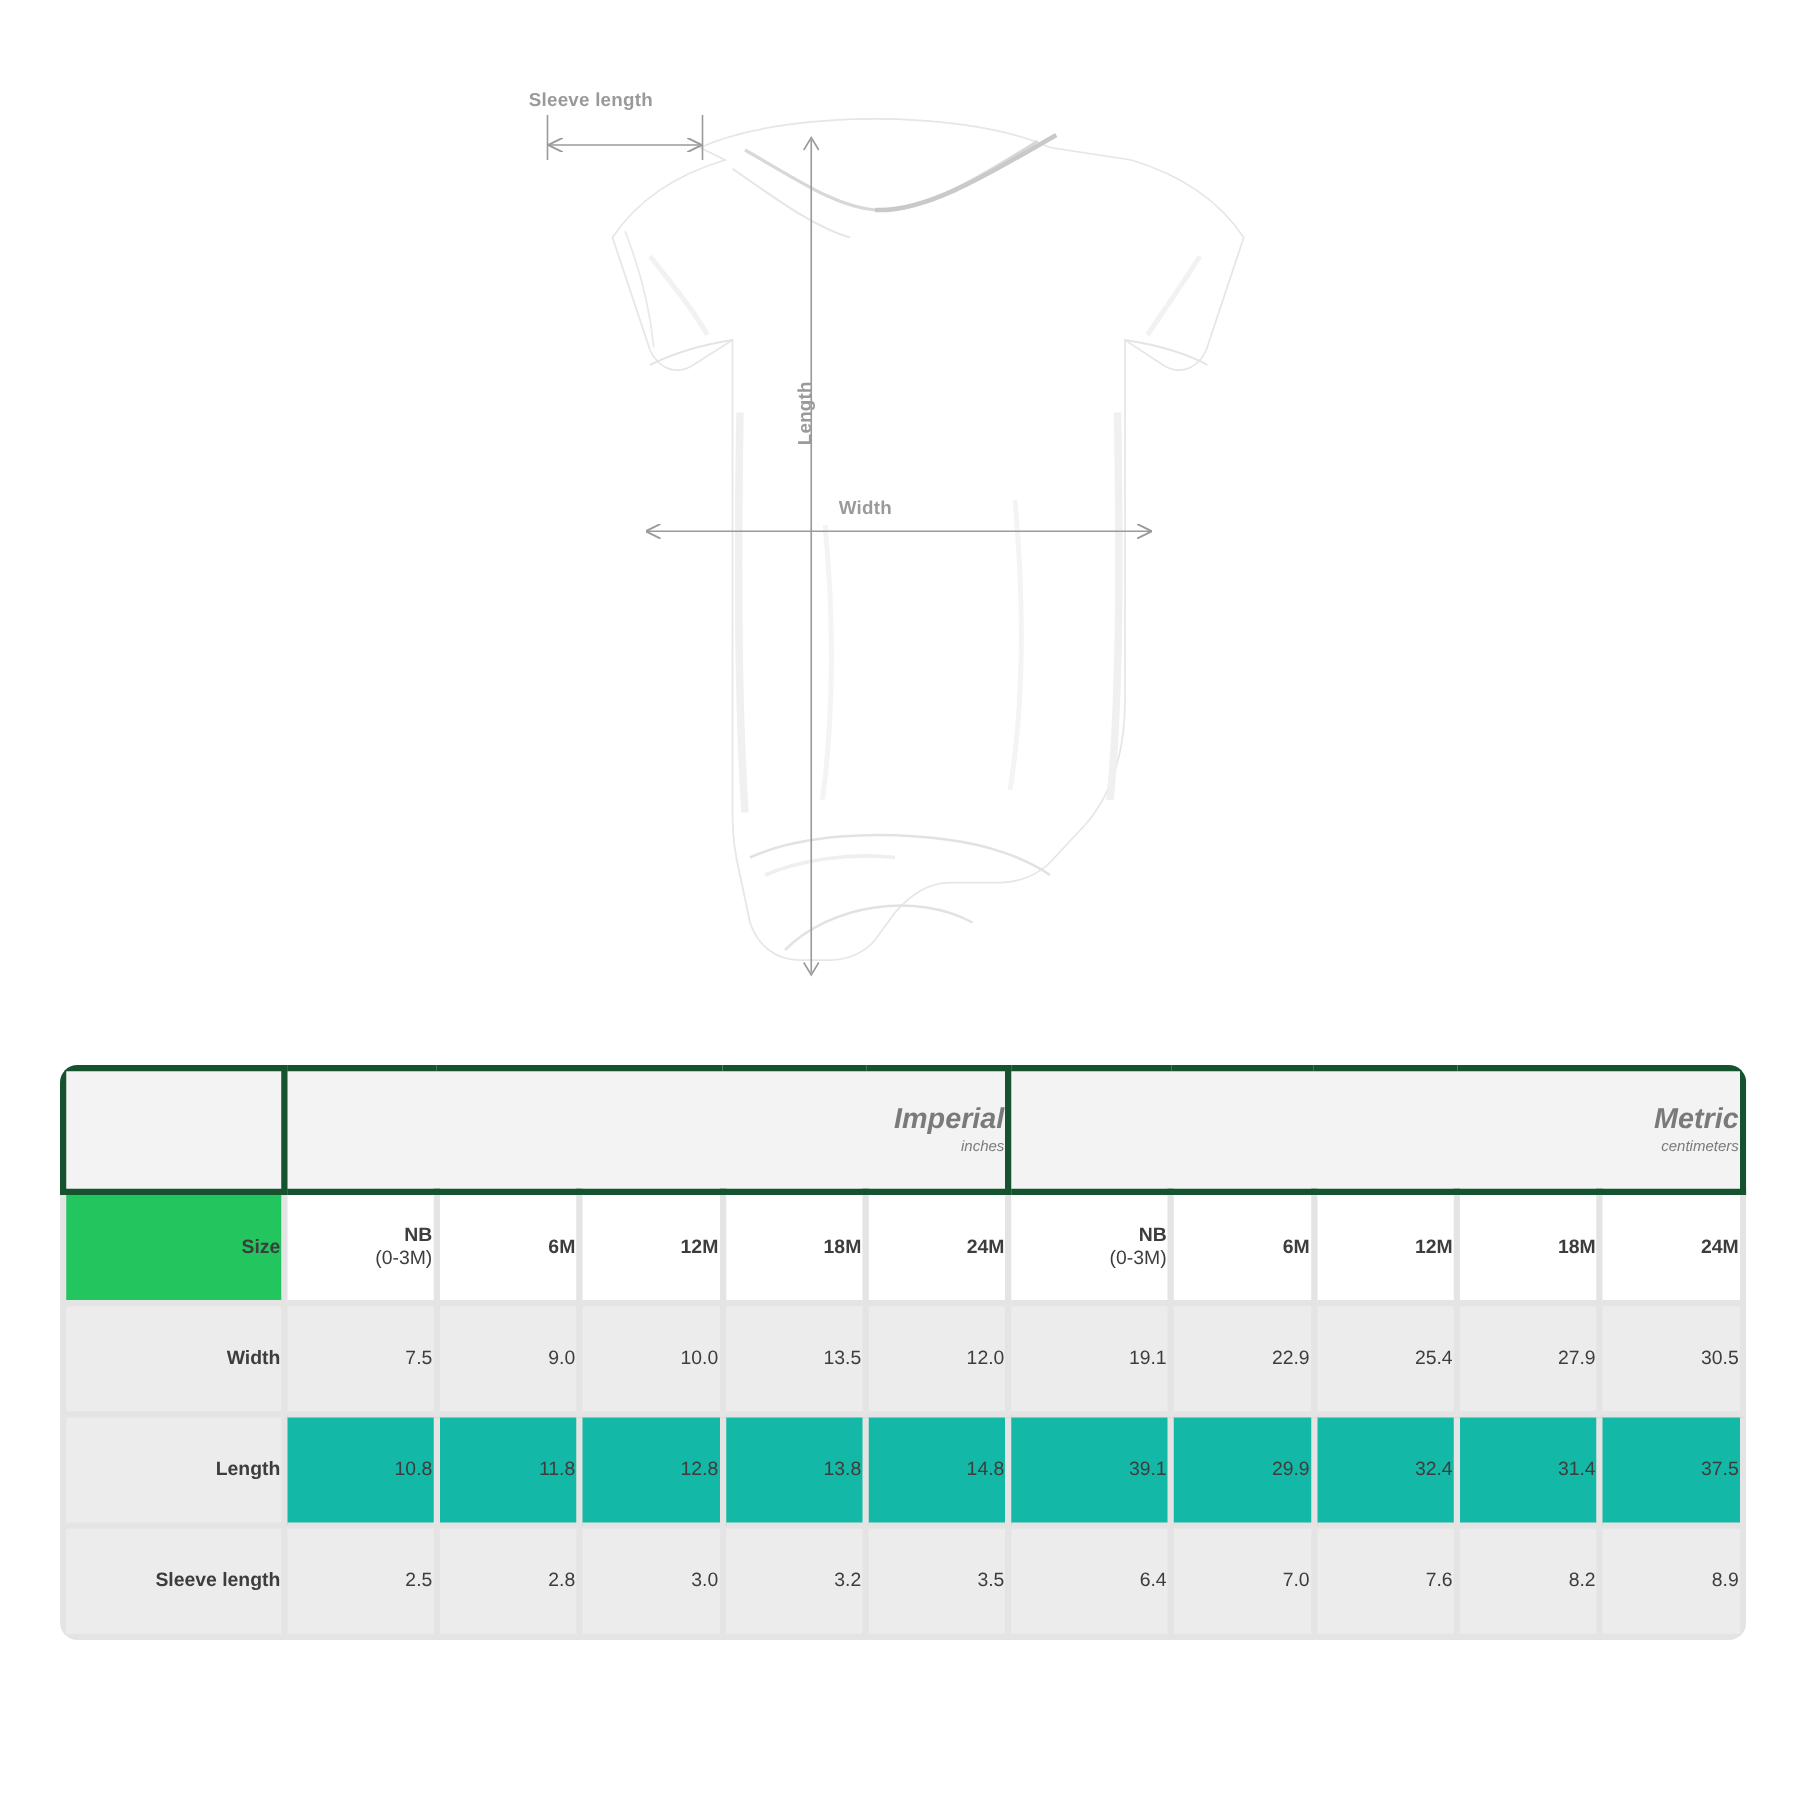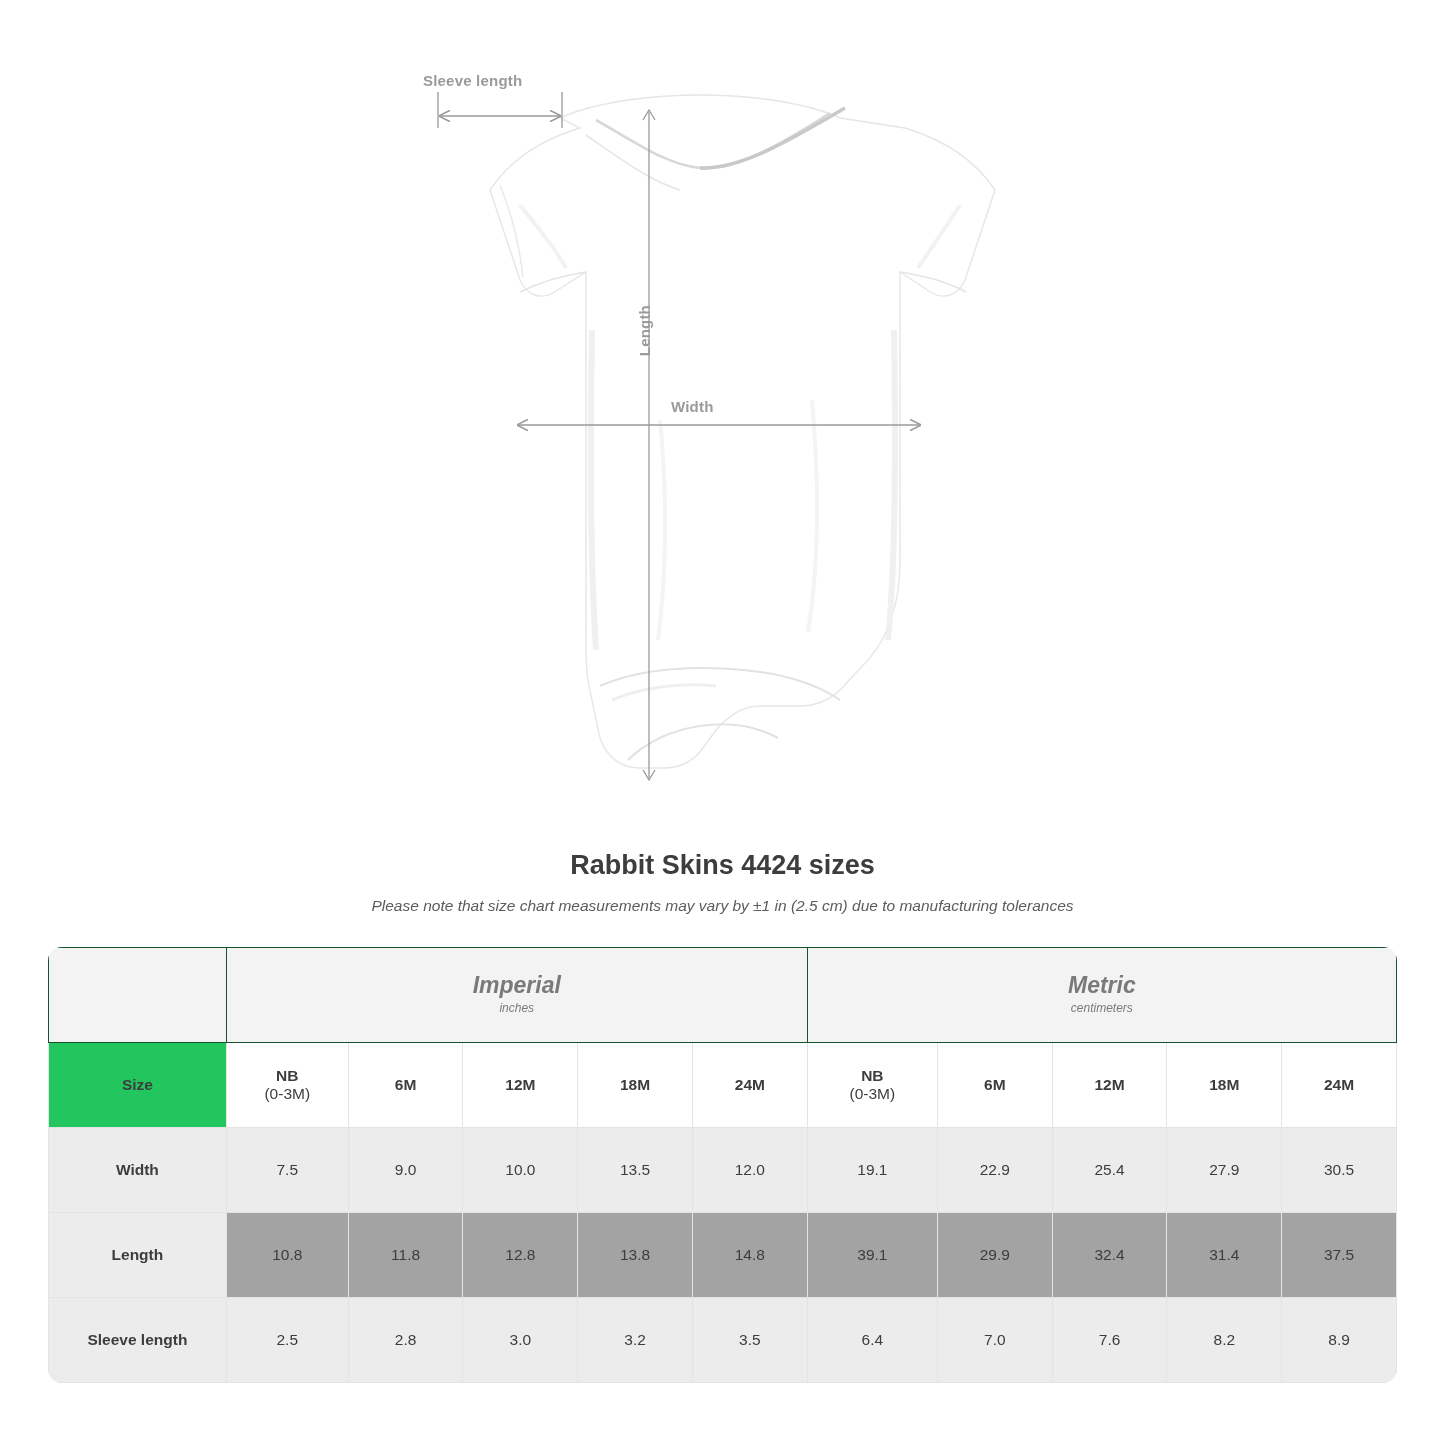--- a/index.html
+++ b/index.html
@@ -74,22 +74,22 @@
   
   .table-wrap {
     margin: 32px 48px 0 48px;
   }
   table.size-table {
     border-collapse: collapse;
     width: 1349px;
     table-layout: fixed;
   }
   table.size-table td, table.size-table th {
-    border: 1px solid #14532d;
-    text-align: center;
+    border: 5px solid #14532d;
+    text-align: right;
     vertical-align: middle;
     font-size: 15.5px;
     color: #3d3d3d;
     background: #f3f3f3;
   }
   
   .unit-cell {
     height: 92px;
     background: #eaeaea;
     border: none;
@@ -128,21 +128,21 @@
     font-size: 15.5px;
   }
   tr.data-row td {
     height: 82px;
     border-color: #e4e4e4;
   }
   tr.data-row.odd td {
     background: #ececec;
   }
   tr.data-row.even td {
-    background: #a3a3a3;
+    background: #14b8a6;
   }
   tr.data-row.even td.rowlabel {
     background: #ececec;
   }
   .nb-line2 {
     display: block;
     font-weight: normal;
   }
   
   .table-wrap { border-radius: 14px; overflow: hidden; }
@@ -225,24 +225,20 @@
         <path d="M643,120 L649,110 L655,120" stroke="#9a9a9a" stroke-width="1.3" fill="none"></path>
         <path d="M643,770 L649,780 L655,770" stroke="#9a9a9a" stroke-width="1.3" fill="none"></path>
       </g>
     </svg>
 
     <div class="label label-sleeve">Sleeve length</div>
     <div class="label label-width">Width</div>
     <div class="label label-length">Length</div>
   </div>
 
-  <div class="title-block">
-    <h1 class="chart-title">Rabbit Skins 4424 sizes</h1>
-    <p class="chart-note">Please note that size chart measurements may vary by ±1 in (2.5 cm) due to manufacturing tolerances</p>
-  </div>
 
   <div class="table-wrap">
     <table class="size-table">
       <colgroup>
         <col style="width:172px">
         <col style="width:118px">
           <col style="width:111px">
           <col style="width:111px">
           <col style="width:111px">
           <col style="width:111px">

